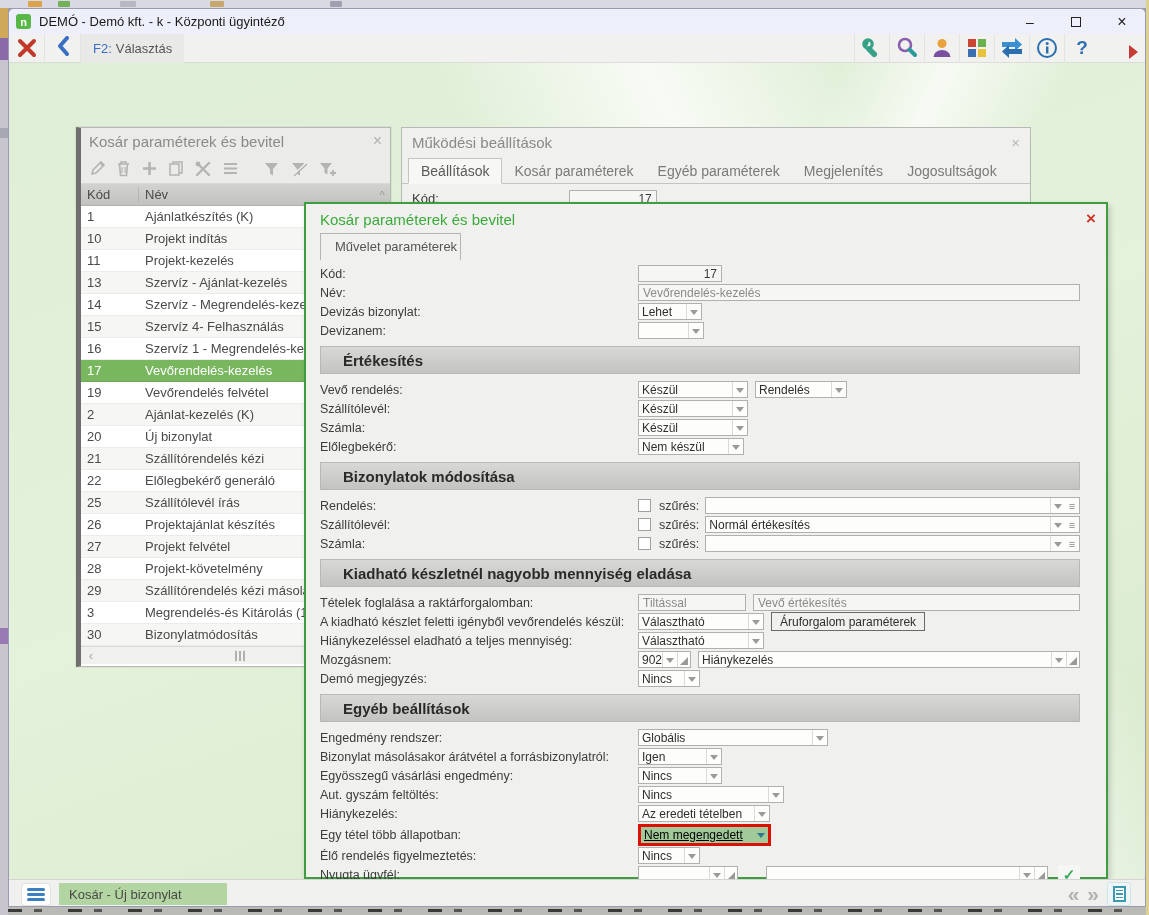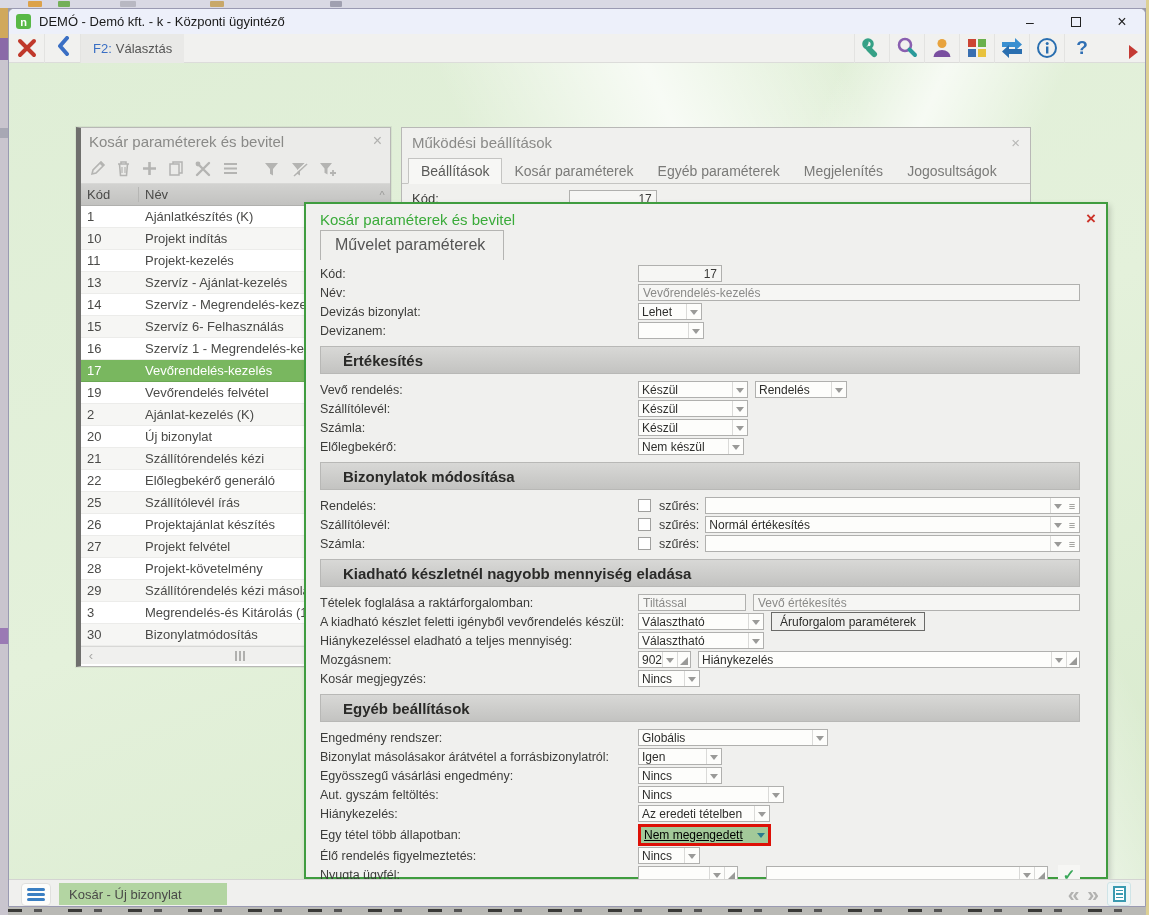--- a/index.html
+++ b/index.html
@@ -79,21 +79,21 @@
   .ps-tab.active { background:#f7f7f5; border:1px solid #c4c4c2; border-bottom:1px solid #f7f7f5; color:#5a5a58; margin-bottom:-1px; }
   .ps-kodrow { display:flex; align-items:center; padding:6px 10px 0 10px; font-size:13px; color:#3c3c3a; }
   .ps-kodbox { margin-left:130px; width:88px; height:17px; background:#f6f6f4; border:1px solid #b0b0ae; font-size:12px; color:#3a3a38; text-align:right; padding:1px 4px 0 0; }
 
   
   .dialog { position:absolute; left:295px; top:139px; width:804px; height:677px; background:#f0f0ee; border:2px solid #3f9c3f; box-shadow:2px 3px 6px rgba(0,0,0,.18); }
   .dlg-titlerow { height:26px; display:flex; align-items:center; padding:4px 10px 0 14px; }
   .dlg-title { font-size:15px; color:#3aab3a; }
   .dlg-close { margin-left:auto; color:#cc3329; font-size:17px; font-weight:bold; line-height:14px; }
   .dlg-tabrow { height:30px; padding-left:14px; display:flex; align-items:flex-end; }
-  .dlg-tab { font-size:16px; color:#555; background:#f0f0ee; border:1px solid #b4b4b2; border-bottom:none; padding:5px 18px 6px 14px; }
+  .dlg-tab { font-size:13px; color:#555; background:#f0f0ee; border:1px solid #b4b4b2; border-bottom:none; padding:5px 3px 6px 14px; }
   .dlg-body { padding:4px 26px 0 14px; }
   .frow { height:19px; display:flex; align-items:center; font-size:12.5px; color:#3c3c3a; }
   .flabel { width:318px; flex:none; white-space:nowrap; overflow:hidden; }
   .gap6 { width:7px; flex:none; }
 
   .tbox { height:17px; background:#f6f6f4; border:1px solid #b0b0ae; font-size:12px; color:#8a8a88; padding:1px 4px 0 4px; white-space:nowrap; overflow:hidden; }
   .tbox.dark { color:#3a3a38; }
   .r { text-align:right; }
 
   .dd { height:17px; display:inline-flex; align-items:stretch; border:1px solid #b0b0ae; background:#fdfdfb; flex:none; }
@@ -293,21 +293,21 @@
             <div class="trow">
               <span class="td-code">13</span>
               <span class="td-name">Szervíz - Ajánlat-kezelés</span>
             </div>
             <div class="trow">
               <span class="td-code">14</span>
               <span class="td-name">Szervíz - Megrendelés-kezelés</span>
             </div>
             <div class="trow">
               <span class="td-code">15</span>
-              <span class="td-name">Szervíz 6- Felhasználás</span>
+              <span class="td-name">Szervíz 4- Felhasználás</span>
             </div>
             <div class="trow">
               <span class="td-code">16</span>
               <span class="td-name">Szervíz 1 - Megrendelés-kezelés</span>
             </div>
             <div class="trow selected">
               <span class="td-code">17</span>
               <span class="td-name">Vevőrendelés-kezelés</span>
             </div>
             <div class="trow">
@@ -518,21 +518,21 @@
                 <span class="dd-corner"></span>
               </span>
             <span class="gap6"></span>
             <span class="dd flex1">
                 <span class="dd-val">Hiánykezelés</span>
                 <span class="dd-btn"></span>
                 <span class="dd-corner"></span>
               </span>
           </div>
           <div class="frow">
-            <span class="flabel">Kosár megjegyzés:</span>
+            <span class="flabel">Demó megjegyzés:</span>
             <span class="dd" style="width:62px">
                 <span class="dd-val">Nincs</span>
                 <span class="dd-btn"></span>
               </span>
           </div>
 
           <div class="secband">Egyéb beállítások</div>
           <div class="frow">
             <span class="flabel">Engedmény rendszer:</span>
             <span class="dd" style="width:190px">

